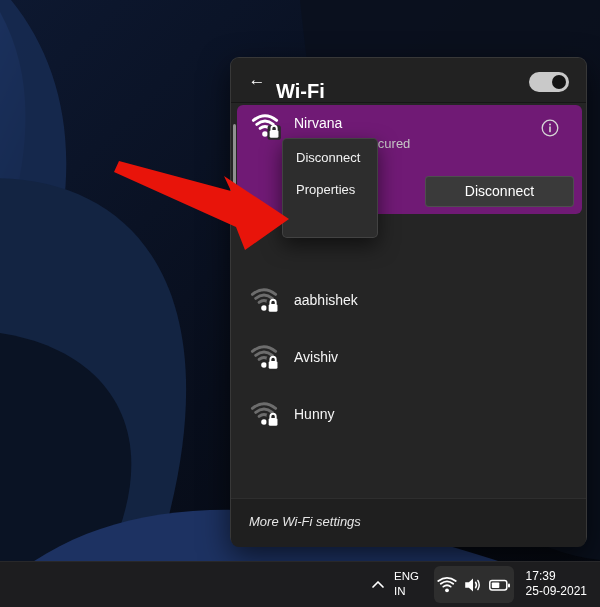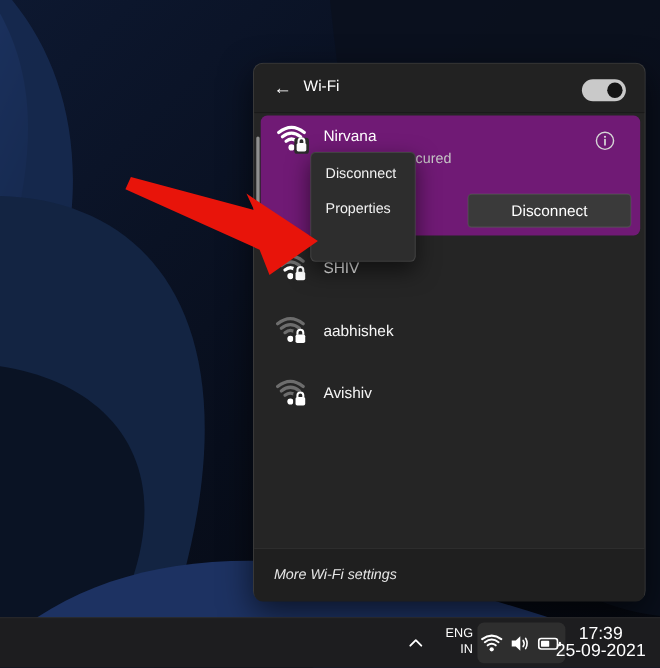--- a/index.html
+++ b/index.html
@@ -10,21 +10,21 @@
   .wallpaper{position:absolute;inset:0;z-index:0;}
 
   
   .panel{position:absolute;left:230px;top:57px;width:357px;height:489px;z-index:10;
     background:#252525;border:1px solid rgba(255,255,255,.09);border-radius:9px;
     box-shadow:0 10px 30px rgba(0,0,0,.6);box-sizing:border-box;}
   .panel-header{position:absolute;left:0;top:0;width:100%;height:44px;background:#222222;
     border-bottom:1px solid rgba(0,0,0,.35);border-radius:8px 8px 0 0;}
   .back-btn{position:absolute;left:13px;top:10px;width:26px;height:24px;color:#fff;font-size:17px;
     line-height:24px;text-align:center;cursor:default;}
-  .panel-title{position:absolute;left:45px;top:12px;font-size:14px;color:#fff;font-weight:400;}
+  .panel-title{position:absolute;left:45px;top:22px;font-size:20px;color:#fff;font-weight:700;}
   .toggle{position:absolute;left:298px;top:14px;width:40px;height:20px;border-radius:10px;background:#c9c9c9;}
   .toggle .knob{position:absolute;right:3px;top:3px;width:14px;height:14px;border-radius:50%;background:#141414;}
 
   .scroll-thumb{position:absolute;left:2px;top:66px;width:3px;height:89px;background:#909090;border-radius:2px;}
 
   
   .card{position:absolute;left:6px;top:47px;width:345px;height:109px;background:#701a75;border-radius:6px;}
   .card .net-name{position:absolute;left:57px;top:10px;font-size:14px;color:#fff;}
   .card .net-status{position:absolute;left:57px;top:31px;font-size:13px;color:#c6c6c6;}
   .card .wifi-wrap{position:absolute;left:14px;top:5px;width:32px;height:32px;}
@@ -59,24 +59,24 @@
   .lock-body{fill:#fff;}
   .lock-shackle{stroke:#fff;stroke-width:1.4;fill:none;}
 
   
   .arrow-overlay{position:absolute;inset:0;z-index:50;pointer-events:none;}
 
   
   .taskbar{position:absolute;left:0;top:561px;width:600px;height:46px;background:#1d1d1f;z-index:20;
     border-top:1px solid rgba(255,255,255,.05);}
   .tb-chevron{position:absolute;left:366px;top:11px;width:24px;height:24px;}
-  .tb-lang{position:absolute;left:394px;top:7px;width:36px;text-align:right;color:#fff;font-size:11.5px;line-height:15px;}
+  .tb-lang{position:absolute;left:394px;top:7px;width:36px;text-align:left;color:#fff;font-size:11.5px;line-height:15px;}
   .tray-group{position:absolute;left:434px;top:4px;width:80px;height:37px;background:#2e2e2e;border-radius:6px;
     display:flex;align-items:center;justify-content:center;gap:4px;}
-  .tb-clock{position:absolute;right:13px;top:7px;text-align:center;color:#fff;font-size:16px;line-height:15px;}
+  .tb-clock{position:absolute;right:13px;top:7px;text-align:left;color:#fff;font-size:12px;line-height:15px;}
 </style>
 </head>
 <body>
 
 <div class="stage">
 
   <svg class="wallpaper" width="600" height="607" viewBox="0 0 600 607">
     <defs>
       <linearGradient id="bgg" x1="0" y1="0" x2="1" y2="1">
         <stop offset="0" stop-color="#0d1830"></stop>
@@ -132,61 +132,61 @@
         </svg>
       </div>
       <div class="dc-btn">Disconnect</div>
     </div>
 
     <div class="ctx-menu">
       <div class="ctx-item">Disconnect</div>
       <div class="ctx-item">Properties</div>
     </div>
 
-    <div class="net-row" style="top:157px">
-      <div class="wifi-wrap">
-        <svg class="wifi-svg sig-medium" width="32" height="32" viewBox="0 0 24 24">
+    <div class="net-row" style="top:214px">
+      <div class="wifi-wrap">
+        <svg class="wifi-svg sig-weak" width="32" height="32" viewBox="0 0 24 24">
           <path class="arc a3" d="M1.8 7.8 Q10.5 0.8 19.2 7.8"></path>
             <path class="arc a2" d="M4.3 10.8 Q10.5 5.8 16.7 10.8"></path>
             <path class="arc a1" d="M6.8 13.8 Q10.5 10.8 14.2 13.8"></path>
             <circle class="w-dot" cx="10.5" cy="18" r="2.1"></circle>
           <rect class="lock-mask" x="12.4" y="11.4" width="10" height="11" rx="2"></rect>
             <path class="lock-shackle" d="M15.3 15.2 v-1.4 a2 2 0 0 1 4 0 v1.4"></path>
             <rect class="lock-body" x="14" y="15" width="6.6" height="5.8" rx="1.2"></rect>
         </svg>
       </div>
-      <div class="row-label">SHIV</div>
-    </div>
-    <div class="net-row" style="top:214px">
+      <div class="row-label">aabhishek</div>
+    </div>
+    <div class="net-row" style="top:271px">
       <div class="wifi-wrap">
         <svg class="wifi-svg sig-weak" width="32" height="32" viewBox="0 0 24 24">
           <path class="arc a3" d="M1.8 7.8 Q10.5 0.8 19.2 7.8"></path>
             <path class="arc a2" d="M4.3 10.8 Q10.5 5.8 16.7 10.8"></path>
             <path class="arc a1" d="M6.8 13.8 Q10.5 10.8 14.2 13.8"></path>
             <circle class="w-dot" cx="10.5" cy="18" r="2.1"></circle>
           <rect class="lock-mask" x="12.4" y="11.4" width="10" height="11" rx="2"></rect>
             <path class="lock-shackle" d="M15.3 15.2 v-1.4 a2 2 0 0 1 4 0 v1.4"></path>
             <rect class="lock-body" x="14" y="15" width="6.6" height="5.8" rx="1.2"></rect>
         </svg>
       </div>
-      <div class="row-label">aabhishek</div>
-    </div>
-    <div class="net-row" style="top:271px">
+      <div class="row-label">Avishiv</div>
+    </div>
+    <div class="net-row" style="top:328px">
       <div class="wifi-wrap">
         <svg class="wifi-svg sig-weak" width="32" height="32" viewBox="0 0 24 24">
           <path class="arc a3" d="M1.8 7.8 Q10.5 0.8 19.2 7.8"></path>
             <path class="arc a2" d="M4.3 10.8 Q10.5 5.8 16.7 10.8"></path>
             <path class="arc a1" d="M6.8 13.8 Q10.5 10.8 14.2 13.8"></path>
             <circle class="w-dot" cx="10.5" cy="18" r="2.1"></circle>
           <rect class="lock-mask" x="12.4" y="11.4" width="10" height="11" rx="2"></rect>
             <path class="lock-shackle" d="M15.3 15.2 v-1.4 a2 2 0 0 1 4 0 v1.4"></path>
             <rect class="lock-body" x="14" y="15" width="6.6" height="5.8" rx="1.2"></rect>
         </svg>
       </div>
-      <div class="row-label">Avishiv</div>
+      <div class="row-label">Hunny</div>
     </div>
 
     <div class="panel-footer">
       <div class="footer-link">More Wi-Fi settings</div>
     </div>
   </div>
 
   <svg class="arrow-overlay" width="600" height="607" viewBox="0 0 600 607">
     <polygon points="119,161 231,191 224,176 289,219 245,250 236,227 114,172" fill="#e8140a"></polygon>
   </svg>

